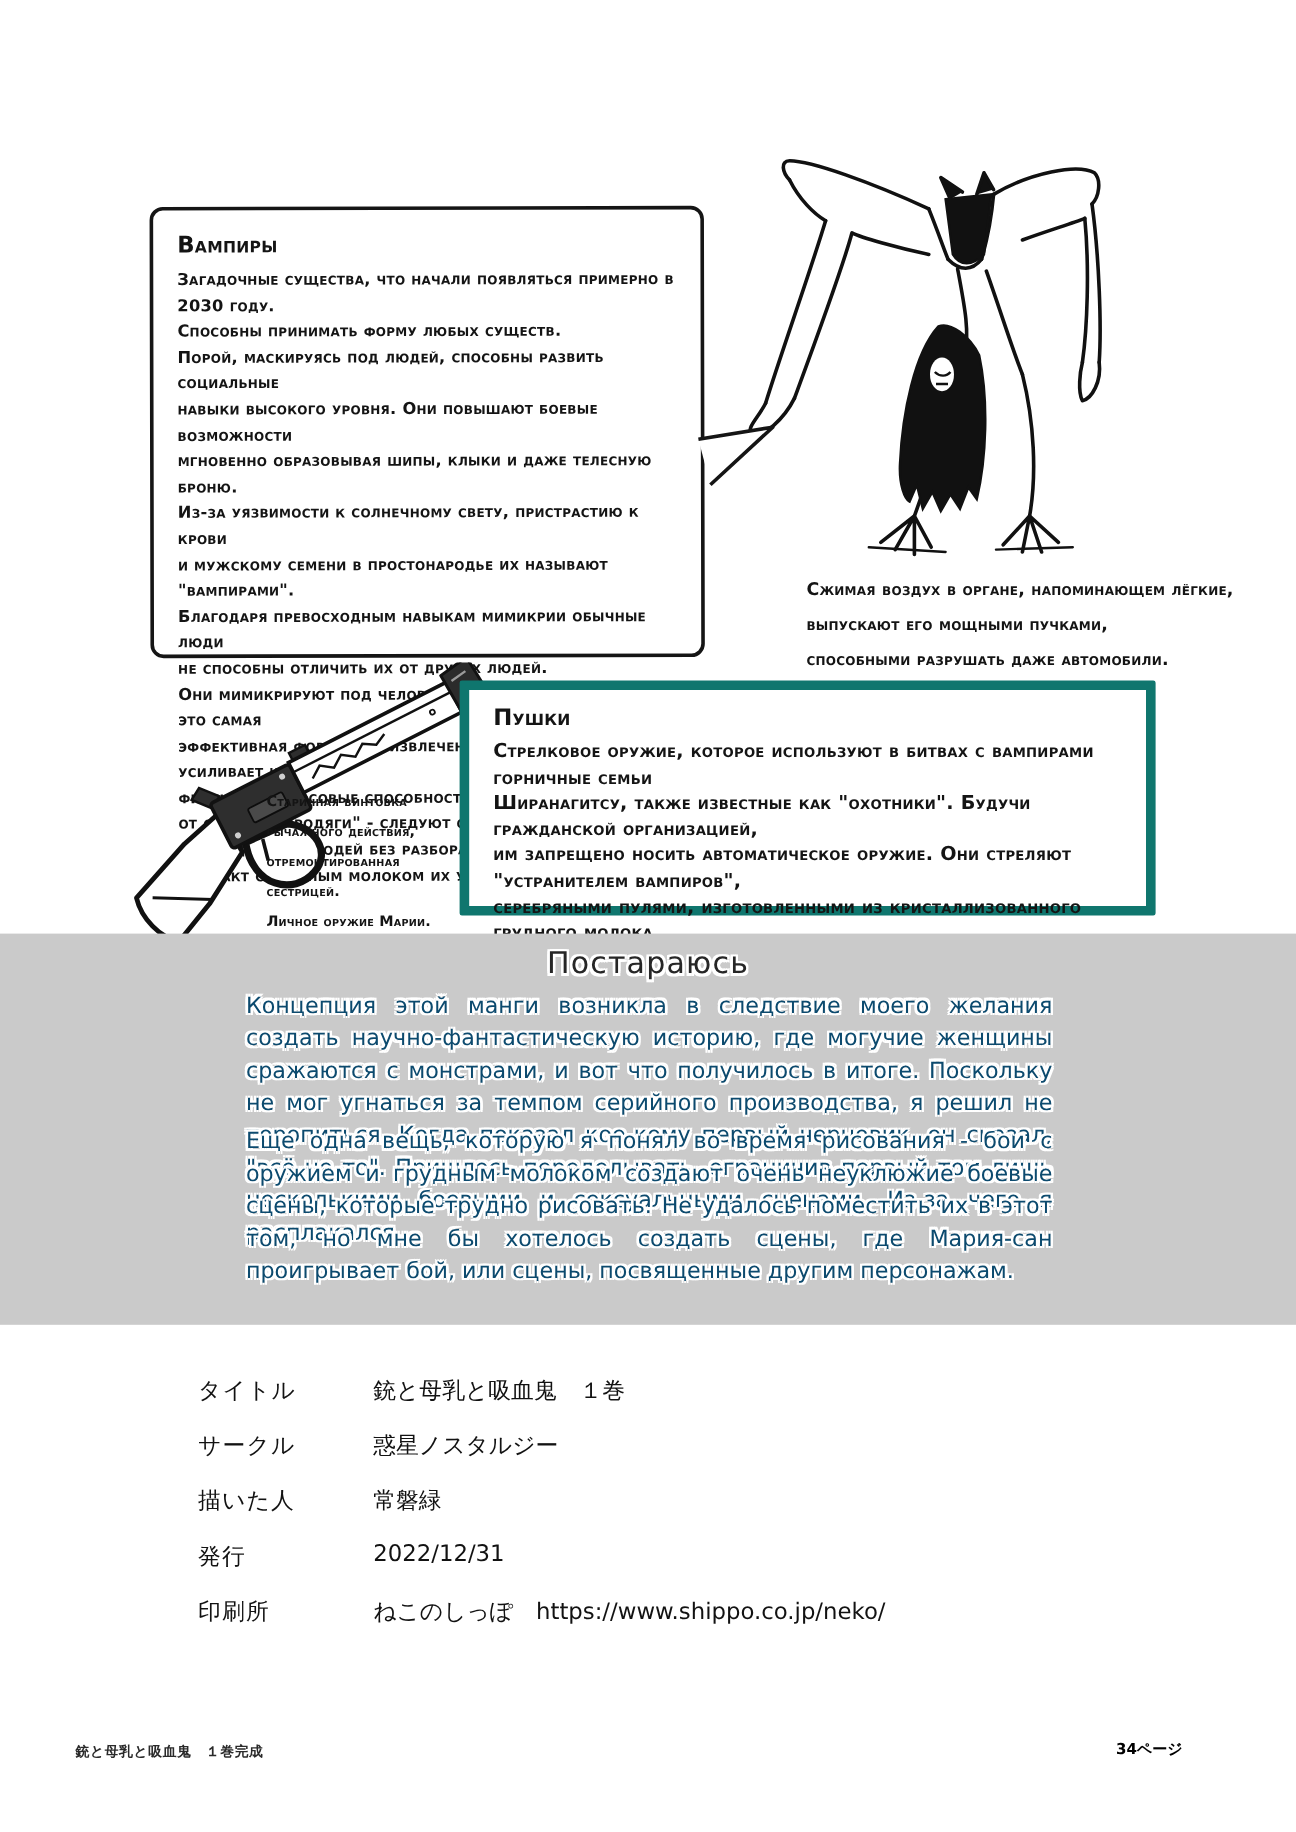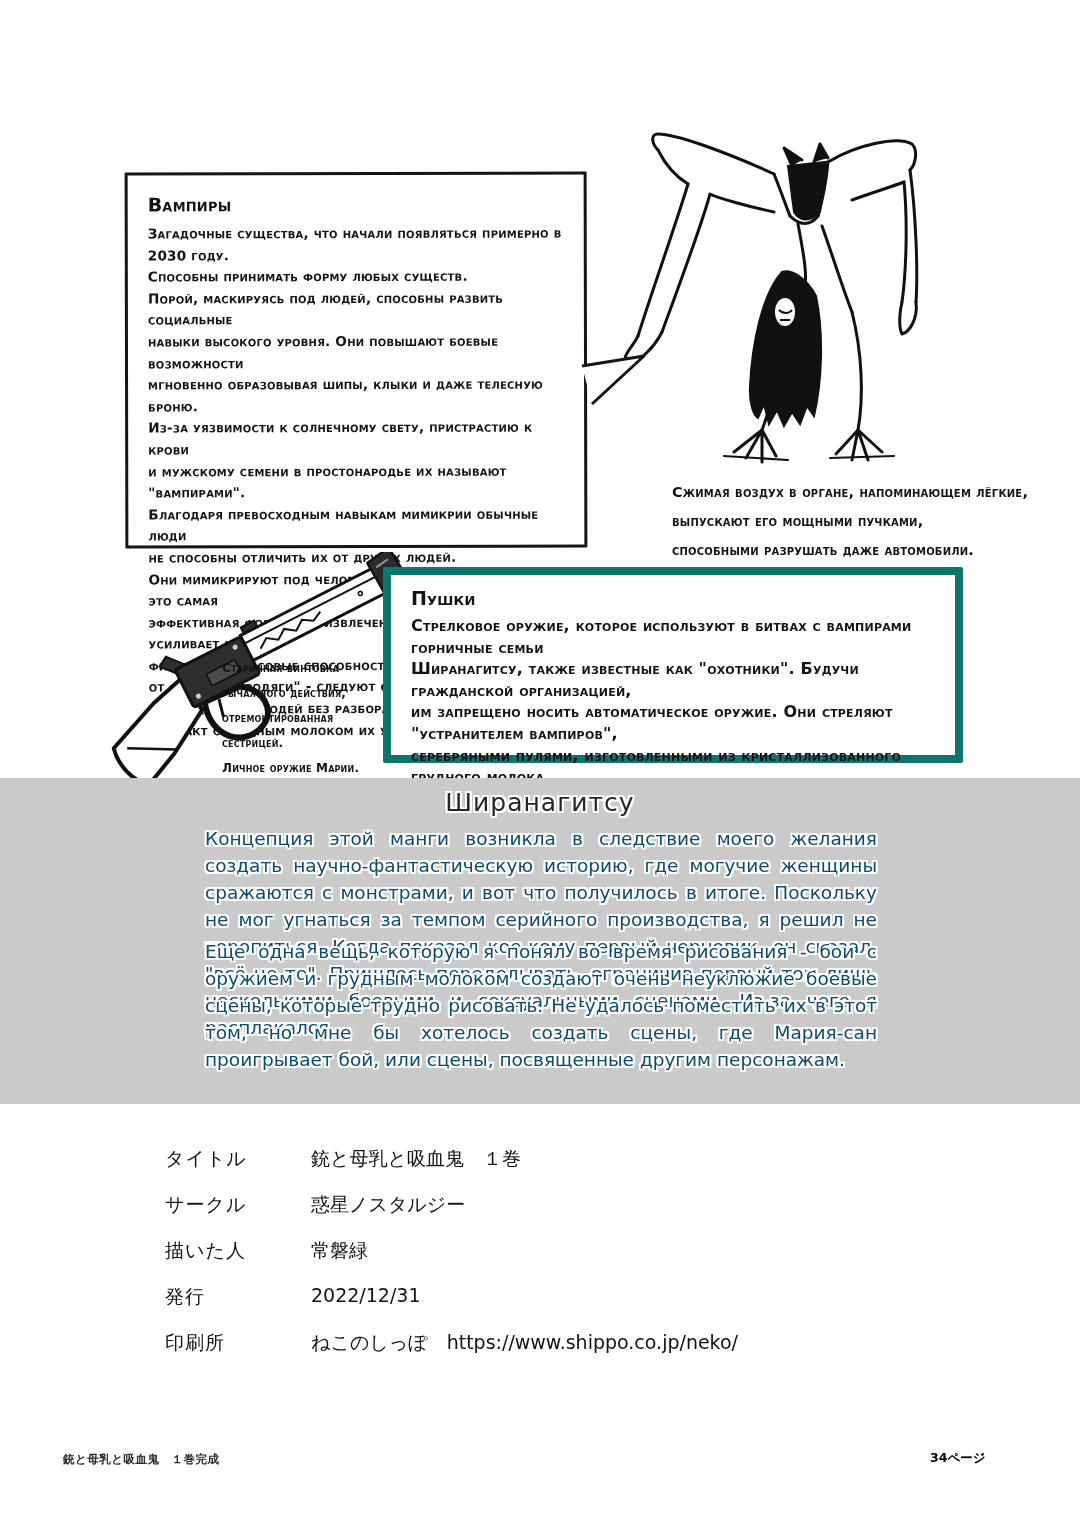--- a/index.html
+++ b/index.html
@@ -16,21 +16,21 @@
     font-weight:700;
     font-variant:small-caps;
     color:#141414;
     letter-spacing:.2px;
   }
   .pre{white-space:pre-line;}
 
   
   #vampire-box{
     left:125px;top:172px;width:416px;height:334px;
-    border:3px solid #151515;border-radius:1px;
+    border:3px solid #151515;border-radius:11px;
     padding:18px 20px;background:#fff;
     transform:rotate(-.12deg);
   }
   #vampire-box .box-title{font-size:19px;margin-bottom:8px;}
   #vampire-box .box-body{font-size:13.6px;line-height:21.6px;}
 
   
   #vampire-box-tail{left:578px;top:352px;z-index:5;}
 
   
@@ -207,21 +207,21 @@
   <div class="box-title comic">Пушки</div>
   <div class="box-body comic pre">Стрелковое оружие, которое используют в битвах с вампирами горничные семьи
 Ширанагитсу, также известные как "охотники". Будучи гражданской организацией,
 им запрещено носить автоматическое оружие. Они стреляют "устранителем вампиров",
 серебряными пулями, изготовленными из кристаллизованного грудного молока.
 Эти пули подавляют вампирские способности к регенерации. Сестрица изготавливает
 пули различных калибров, подходящих к оружию каждой горничной.</div>
 </div>
 
 <div id="afterword" class="abs">
-  <div id="afterword-title" class="abs halo">Ширанагитсу</div>
+  <div id="afterword-title" class="abs halo">Постараюсь</div>
   <div id="afterword-par-1" class="abs afterword-par halo">Концепция этой манги возникла в следствие моего желания создать научно-фантастическую историю, где могучие женщины сражаются с монстрами, и вот что получилось в итоге. Поскольку не мог угнаться за темпом серийного производства, я решил не торопиться. Когда показал кое-кому первый черновик, он сказал, "всё не то". Пришлось переделывать, ограничив первый том лишь несколькими боевыми и сексуальными сценами. Из-за чего я расплакался.</div>
   <div id="afterword-par-2" class="abs afterword-par halo">Еще одна вещь, которую я понял во время рисования - бои с оружием и грудным молоком создают очень неуклюжие боевые сцены, которые трудно рисовать. Не удалось поместить их в этот том, но мне бы хотелось создать сцены, где Мария-сан проигрывает бой, или сцены, посвященные другим персонажам.</div>
 </div>
 
 <div id="credits" class="abs">
   <div class="credit-row">
     <div class="credit-label">タイトル</div>
     <div class="credit-value">銃と母乳と吸血鬼　１巻</div>
   </div>
   <div class="credit-row">

